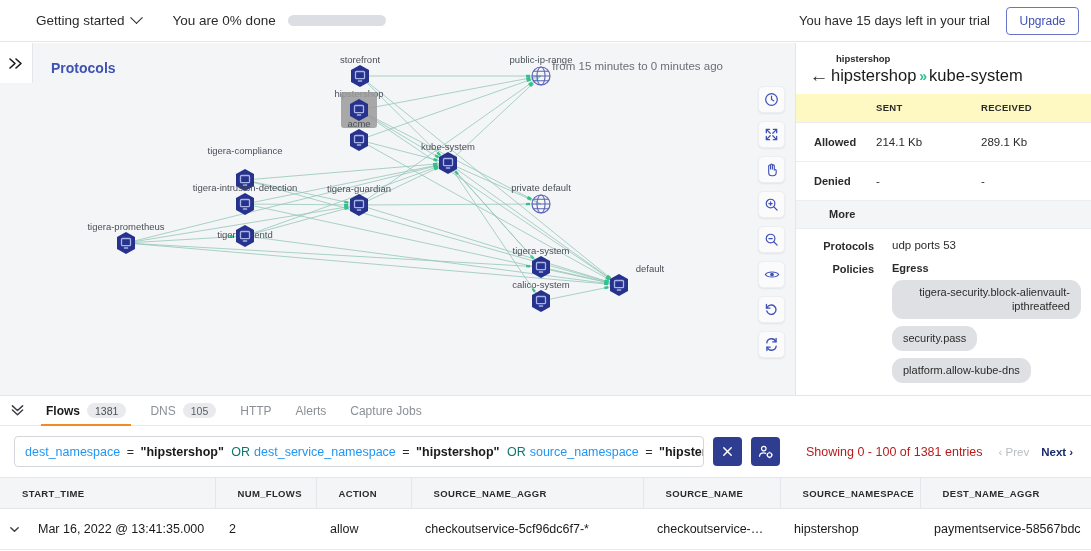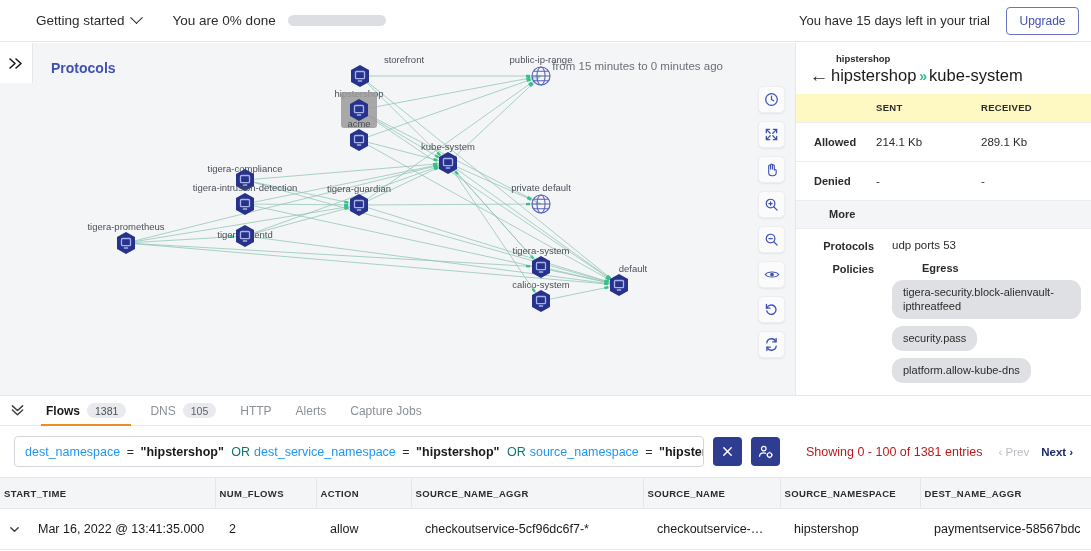--- a/index.html
+++ b/index.html
@@ -121,25 +121,25 @@
   .col-sent { width: 105px; padding-left: 0 !important; }
   .col-recv { width: 110px; }
   .dp-more {
     background: #f4f5f7; height: 28px; display: flex; align-items: center;
     font-size: 11px; font-weight: bold; color: #2b2b2b; padding-left: 33px;
     border-bottom: 1px solid #ebedf0;
   }
   .dp-kv { display: flex; padding: 10px 10px 0 0; }
   .dp-k { width: 78px; min-width: 78px; text-align: right; font-size: 11px; font-weight: bold; color: #2b2b2b; padding-top: 1px;}
   .dp-v { padding-left: 18px; font-size: 11.5px; color: #2b2b2b; }
-  .dp-sub { font-size: 11px; font-weight: bold; color: #2b2b2b; margin-bottom: 6px; margin-left: 30px; }
+  .dp-sub { font-size: 11px; font-weight: bold; color: #2b2b2b; margin-bottom: 6px; }
   .chip {
     display: inline-block; background: #dfe0e3; border-radius: 11px;
     padding: 5px 11px; font-size: 11px; color: #2b2b2b;
-    margin-bottom: 7px; line-height: 1.35; max-width: 205px;
+    margin-bottom: 7px; line-height: 1.35; max-width: 205px; text-align: right;
   }
 
   
   .bottom {
     position: absolute; top: 395px; left: 0; width: 1091px; height: 156px;
     background: #ffffff; border-top: 1px solid #e4e6ea;
   }
   .tabs-row { height: 29px; display: flex; align-items: center; position: relative; }
   .tabs-chev {
     width: 34px; display: flex; align-items: center; justify-content: center;
@@ -186,21 +186,21 @@
   .prev { font-size: 11.5px; color: #b9bcc2; cursor: pointer; }
   .next { font-size: 11.5px; color: #1a2a6c; font-weight: bold; cursor: pointer; }
 
   
   .ftable { width: 1091px; border-collapse: collapse; table-layout: fixed; }
   .ftable thead tr { background: #f4f5f7; height: 31px; }
   .ftable th {
     font-size: 9.5px; font-weight: bold; color: #2b2b2b; text-align: left;
     letter-spacing: .35px; border-right: 1px solid #e4e6ea;
     border-top: 1px solid #e4e6ea; border-bottom: 1px solid #e4e6ea;
-    padding-left: 4px;
+    padding-left: 22px;
   }
   .ftable td {
     font-size: 12.5px; color: #1a1a1a; height: 41px;
     border-bottom: 1px solid #e9eaed; padding-left: 14px;
     white-space: nowrap; overflow: hidden;
   }
   .row-chev { width: 22px; display:inline-flex; color:#3b3f46; vertical-align: middle; }
   .cell-time { padding-left: 8px !important; }
 </style>
 </head>
@@ -299,21 +299,21 @@
         <line x1="541" y1="224" x2="619" y2="242"></line>
         <line x1="604.3841320645807" y1="238.62710739951862" x2="608.2816968473592" y2="239.52654542631365" stroke="#2bbf87" stroke-width="2.4"></line>
         <line x1="541" y1="258" x2="619" y2="242"></line>
         <line x1="604.3059594903776" y1="245.01416215581997" x2="608.2243702929436" y2="244.21038558093466" stroke="#2bbf87" stroke-width="2.4"></line>
         <line x1="541" y1="224" x2="448" y2="120"></line>
         <line x1="457.9987797868435" y1="131.1814311594809" x2="455.3324385103519" y2="128.19971618361933" stroke="#2bbf87" stroke-width="2.4"></line>
       </g>
   </svg>
 
   <div id="node-layer">
-      <div class="node-label" style="left: 360px; top: 11px; margin-left: 44px;">storefront</div>
+      <div class="node-label" style="left: 360px; top: 11px;">storefront</div>
       <div class="node" style="left: 360px; top: 33px;"><svg width="24" height="24" viewBox="0 0 24 24">
           <polygon points="12,1 21,6 21,18 12,23 3,18 3,6" fill="#27328c"></polygon>
           <rect x="7.5" y="7.5" width="9" height="7.2" rx="1" fill="none" stroke="#a9b4e8" stroke-width="1.3"></rect>
           <rect x="9.8" y="16.2" width="4.4" height="1.6" rx=".5" fill="#a9b4e8"></rect>
         </svg></div>
       <div class="node-label" style="left: 541px; top: 11px;">public-ip-range</div>
       <div class="node" style="left: 541px; top: 33px;"><svg width="24" height="24" viewBox="0 0 24 24">
           <circle cx="12" cy="12" r="9" fill="none" stroke="#5b63b5" stroke-width="1.2"></circle>
           <ellipse cx="12" cy="12" rx="4" ry="9" fill="none" stroke="#5b63b5" stroke-width="1.1"></ellipse>
           <path d="M3 12 H21 M4.4 7.2 H19.6 M4.4 16.8 H19.6" stroke="#5b63b5" stroke-width="1.1" fill="none"></path>
@@ -330,21 +330,21 @@
           <polygon points="12,1 21,6 21,18 12,23 3,18 3,6" fill="#27328c"></polygon>
           <rect x="7.5" y="7.5" width="9" height="7.2" rx="1" fill="none" stroke="#a9b4e8" stroke-width="1.3"></rect>
           <rect x="9.8" y="16.2" width="4.4" height="1.6" rx=".5" fill="#a9b4e8"></rect>
         </svg></div>
       <div class="node-label" style="left: 448px; top: 98px;">kube-system</div>
       <div class="node" style="left: 448px; top: 120px;"><svg width="24" height="24" viewBox="0 0 24 24">
           <polygon points="12,1 21,6 21,18 12,23 3,18 3,6" fill="#27328c"></polygon>
           <rect x="7.5" y="7.5" width="9" height="7.2" rx="1" fill="none" stroke="#a9b4e8" stroke-width="1.3"></rect>
           <rect x="9.8" y="16.2" width="4.4" height="1.6" rx=".5" fill="#a9b4e8"></rect>
         </svg></div>
-      <div class="node-label" style="left: 245px; top: 120px;">tigera-compliance</div>
+      <div class="node-label" style="left: 245px; top: 102px;">tigera-compliance</div>
       <div class="node" style="left: 245px; top: 137px;"><svg width="24" height="24" viewBox="0 0 24 24">
           <polygon points="12,1 21,6 21,18 12,23 3,18 3,6" fill="#27328c"></polygon>
           <rect x="7.5" y="7.5" width="9" height="7.2" rx="1" fill="none" stroke="#a9b4e8" stroke-width="1.3"></rect>
           <rect x="9.8" y="16.2" width="4.4" height="1.6" rx=".5" fill="#a9b4e8"></rect>
         </svg></div>
       <div class="node-label" style="left: 541px; top: 139px;">private default</div>
       <div class="node" style="left: 541px; top: 161px;"><svg width="24" height="24" viewBox="0 0 24 24">
           <circle cx="12" cy="12" r="9" fill="none" stroke="#5b63b5" stroke-width="1.2"></circle>
           <ellipse cx="12" cy="12" rx="4" ry="9" fill="none" stroke="#5b63b5" stroke-width="1.1"></ellipse>
           <path d="M3 12 H21 M4.4 7.2 H19.6 M4.4 16.8 H19.6" stroke="#5b63b5" stroke-width="1.1" fill="none"></path>
@@ -372,21 +372,21 @@
           <polygon points="12,1 21,6 21,18 12,23 3,18 3,6" fill="#27328c"></polygon>
           <rect x="7.5" y="7.5" width="9" height="7.2" rx="1" fill="none" stroke="#a9b4e8" stroke-width="1.3"></rect>
           <rect x="9.8" y="16.2" width="4.4" height="1.6" rx=".5" fill="#a9b4e8"></rect>
         </svg></div>
       <div class="node-label" style="left: 541px; top: 202px;">tigera-system</div>
       <div class="node" style="left: 541px; top: 224px;"><svg width="24" height="24" viewBox="0 0 24 24">
           <polygon points="12,1 21,6 21,18 12,23 3,18 3,6" fill="#27328c"></polygon>
           <rect x="7.5" y="7.5" width="9" height="7.2" rx="1" fill="none" stroke="#a9b4e8" stroke-width="1.3"></rect>
           <rect x="9.8" y="16.2" width="4.4" height="1.6" rx=".5" fill="#a9b4e8"></rect>
         </svg></div>
-      <div class="node-label" style="left: 633px; top: 220px;">default</div>
+      <div class="node-label" style="left: 650px; top: 220px;">default</div>
       <div class="node" style="left: 619px; top: 242px;"><svg width="24" height="24" viewBox="0 0 24 24">
           <polygon points="12,1 21,6 21,18 12,23 3,18 3,6" fill="#27328c"></polygon>
           <rect x="7.5" y="7.5" width="9" height="7.2" rx="1" fill="none" stroke="#a9b4e8" stroke-width="1.3"></rect>
           <rect x="9.8" y="16.2" width="4.4" height="1.6" rx=".5" fill="#a9b4e8"></rect>
         </svg></div>
       <div class="node-label" style="left: 541px; top: 236px;">calico-system</div>
       <div class="node" style="left: 541px; top: 258px;"><svg width="24" height="24" viewBox="0 0 24 24">
           <polygon points="12,1 21,6 21,18 12,23 3,18 3,6" fill="#27328c"></polygon>
           <rect x="7.5" y="7.5" width="9" height="7.2" rx="1" fill="none" stroke="#a9b4e8" stroke-width="1.3"></rect>
           <rect x="9.8" y="16.2" width="4.4" height="1.6" rx=".5" fill="#a9b4e8"></rect>

